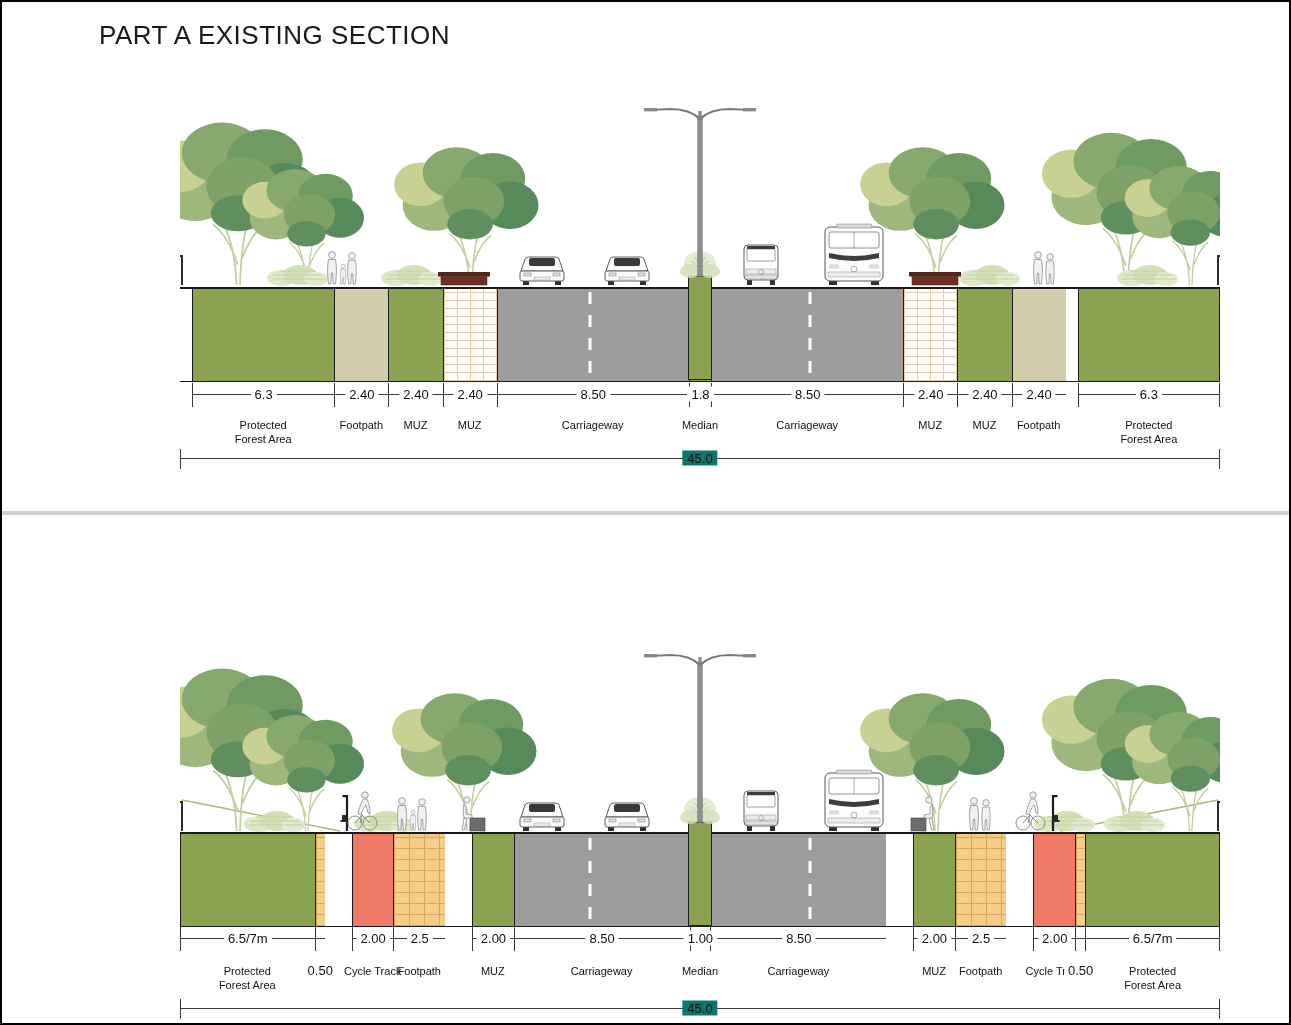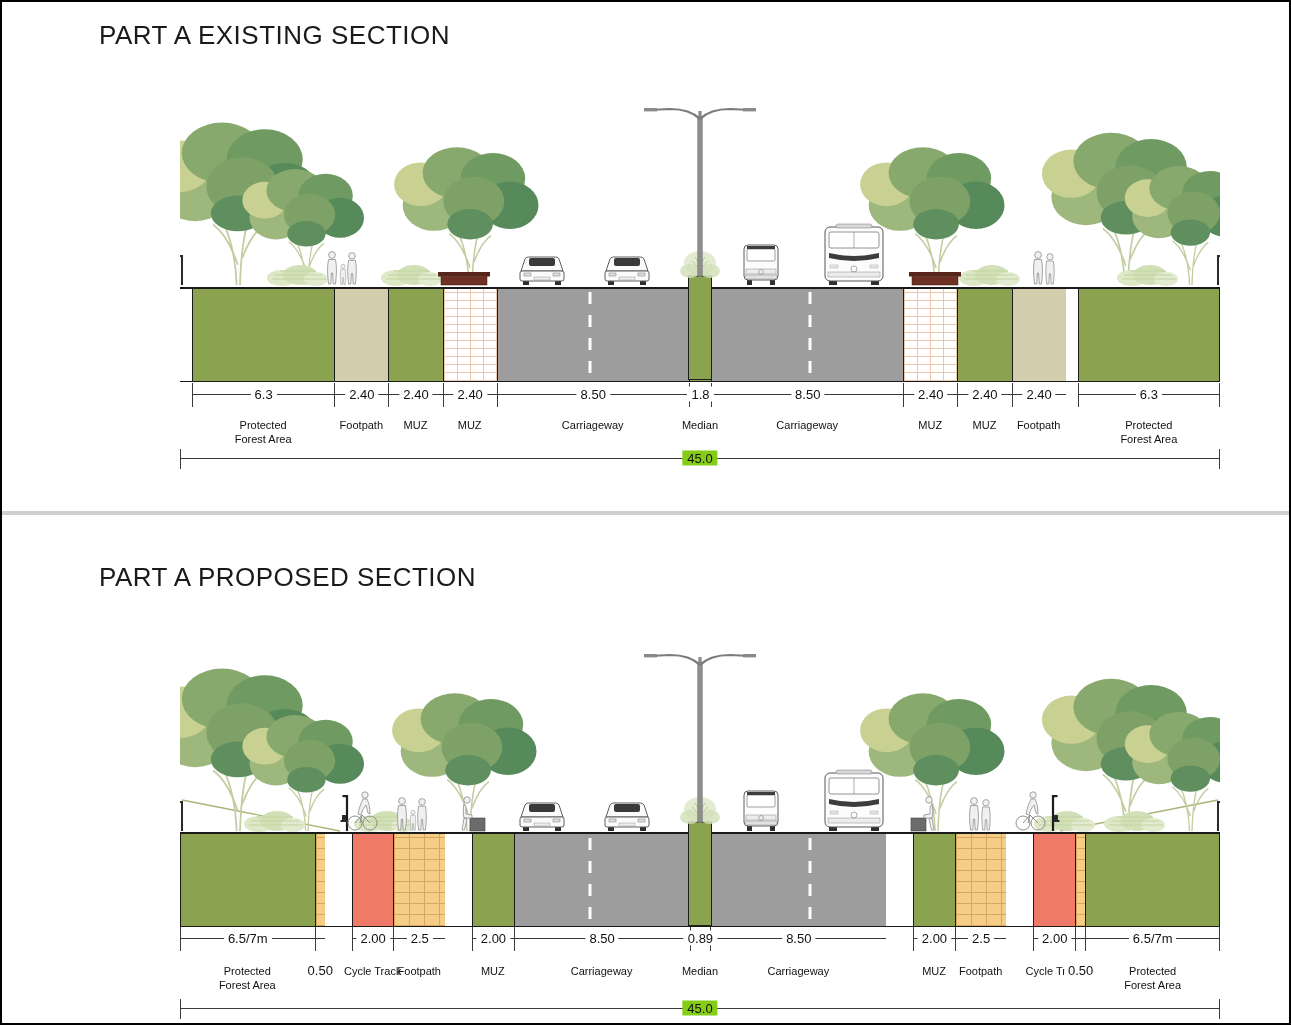--- a/index.html
+++ b/index.html
@@ -45,21 +45,21 @@
   .p2 .labels{top:446px;}
   .lcell{position:relative;box-sizing:border-box;}
   .lcell span{position:absolute;left:50%;top:4px;transform:translateX(-50%);
               width:max-content;max-width:64px;text-align:center;font-size:11px;line-height:1.25;}
   .total{position:absolute;left:178px;width:1040px;height:20px;
          border-left:1px solid #3a3a3a;border-right:1px solid #3a3a3a;box-sizing:border-box;}
   .p1 .total{top:447px;}
   .p2 .total{top:484px;}
   .total::before{content:"";position:absolute;left:0;right:0;top:9px;border-top:1px solid #3a3a3a;}
   .tval{position:absolute;left:50%;top:9px;transform:translate(-50%,-50%);
-        background:#84cc16;padding:0 5px;font-size:13px;}
+        background:#0f766e;padding:0 5px;font-size:13px;}
   .w14{width:14%;margin-left:12px;} .w53{width:5.3333%;} .w189{width:18.8889%;} .w22{width:2.2222%;}
   .w144{width:14.4444%;} .w11{width:1.1111%;} .w44{width:4.4444%;margin-left:27px;} .w55{width:5.5556%;}
 </style>
 </head>
 <body>
 
 <div class="page">
   <div class="divider"></div>
 
   <div class="panel p1">
@@ -284,21 +284,20 @@
           <span>Protected Forest Area</span>
         </div>
     </div>
 
     <div class="total">
       <span class="tval">45.0</span>
     </div>
   </div>
 
   <div class="panel p2">
-    <div class="title">PART A PROPOSED SECTION</div>
 
     <div class="scene">
       <div class="bands">
         <div class="band b-green w144"></div>
         <div class="band b-tan w11"></div>
         <div class="band b-cycle w44"></div>
         <div class="band b-tan w55"></div>
         <div class="band b-green w44"></div>
         <div class="band b-gray w189"></div>
         <div class="band b-green w22"></div>
@@ -365,21 +364,21 @@
       <div class="dcell w55">
           <span class="dval">2.5</span>
         </div>
       <div class="dcell w44">
           <span class="dval">2.00</span>
         </div>
       <div class="dcell w189">
           <span class="dval">8.50</span>
         </div>
       <div class="dcell w22">
-          <span class="dval">0.89</span>
+          <span class="dval">1.00</span>
         </div>
       <div class="dcell w189">
           <span class="dval">8.50</span>
         </div>
       <div class="dcell w44">
           <span class="dval">2.00</span>
         </div>
       <div class="dcell w55">
           <span class="dval">2.5</span>
         </div>

